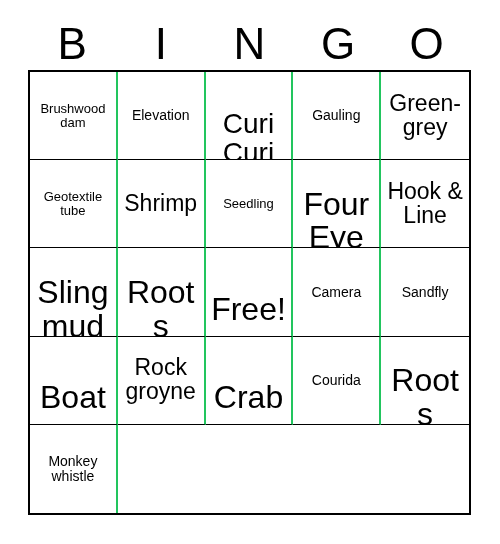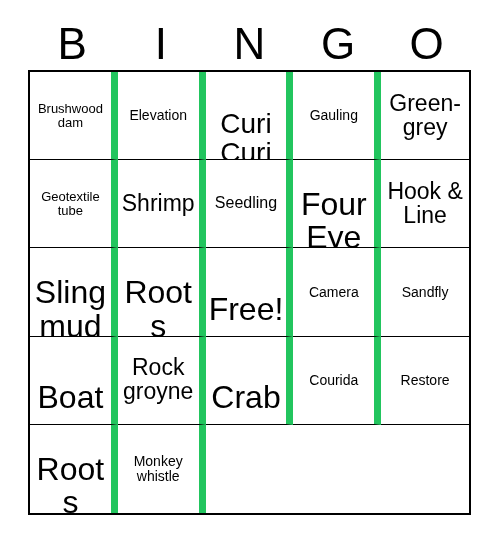--- a/index.html
+++ b/index.html
@@ -51,21 +51,21 @@
     grid-template-columns: repeat(5, 1fr);
     grid-template-rows: repeat(5, 1fr);
     border-top: 2px solid #000;
     border-left: 2px solid #000;
     border-right: 2px solid #000;
     border-bottom: 2px solid #000;
     box-sizing: border-box;
     background: #ffffff;
   }
   .cell {
-    border-right: 7px solid #22c55e;
+    border-right: 2px solid #22c55e;
     border-bottom: 1px solid #000;
     box-sizing: border-box;
     display: flex;
     align-items: center;
     justify-content: center;
     text-align: center;
     padding: 2px 3px;
     overflow: hidden;
     background: #ffffff;
   }
@@ -77,21 +77,21 @@
   }
   .cell-text {
     display: block;
     width: 100%;
     line-height: 1.04;
     word-wrap: break-word;
     color: #000000;
   }
   
   .fs-xs  { font-size: 13px; }
-  .fs-sm  { font-size: 16px; }
+  .fs-sm  { font-size: 13px; }
   .fs-md  { font-size: 14px; }
   .fs-lg  { font-size: 23px; }
   .fs-xl  { font-size: 28px; margin-top: 45px; }
   .fs-xxl { font-size: 32px; margin-top: 35px; }
 </style>
 </head>
 <body>
 
 <div id="card">
 
@@ -155,23 +155,20 @@
       <div class="cell">
         <span class="cell-text fs-lg">Rock groyne</span>
       </div>
       <div class="cell">
         <span class="cell-text fs-xxl">Crab</span>
       </div>
       <div class="cell">
         <span class="cell-text fs-md">Courida</span>
       </div>
       <div class="cell">
-        <span class="cell-text fs-md">Restore</span>
-      </div>
-      <div class="cell">
         <span class="cell-text fs-xxl">Roots</span>
       </div>
       <div class="cell">
         <span class="cell-text fs-md">Monkey whistle</span>
       </div>
     </div>
 
 </div>
 
 </body></html>

